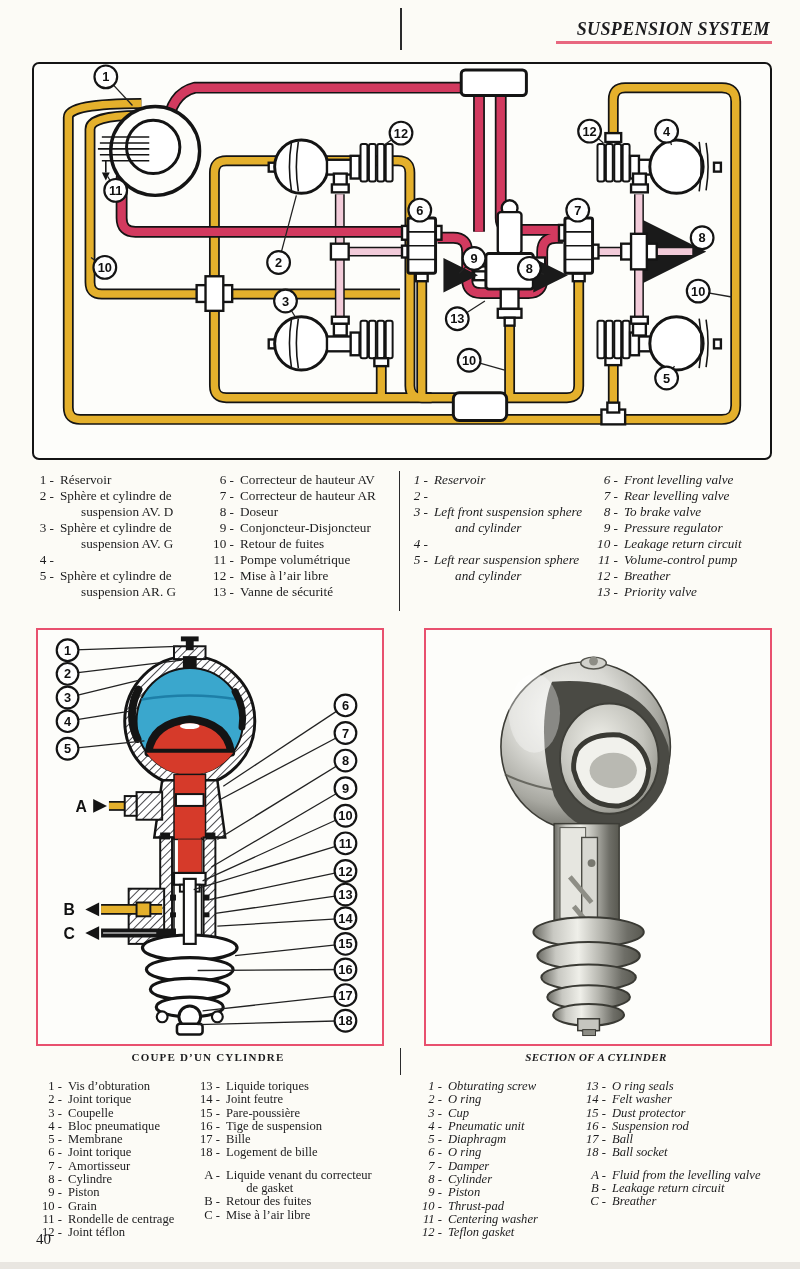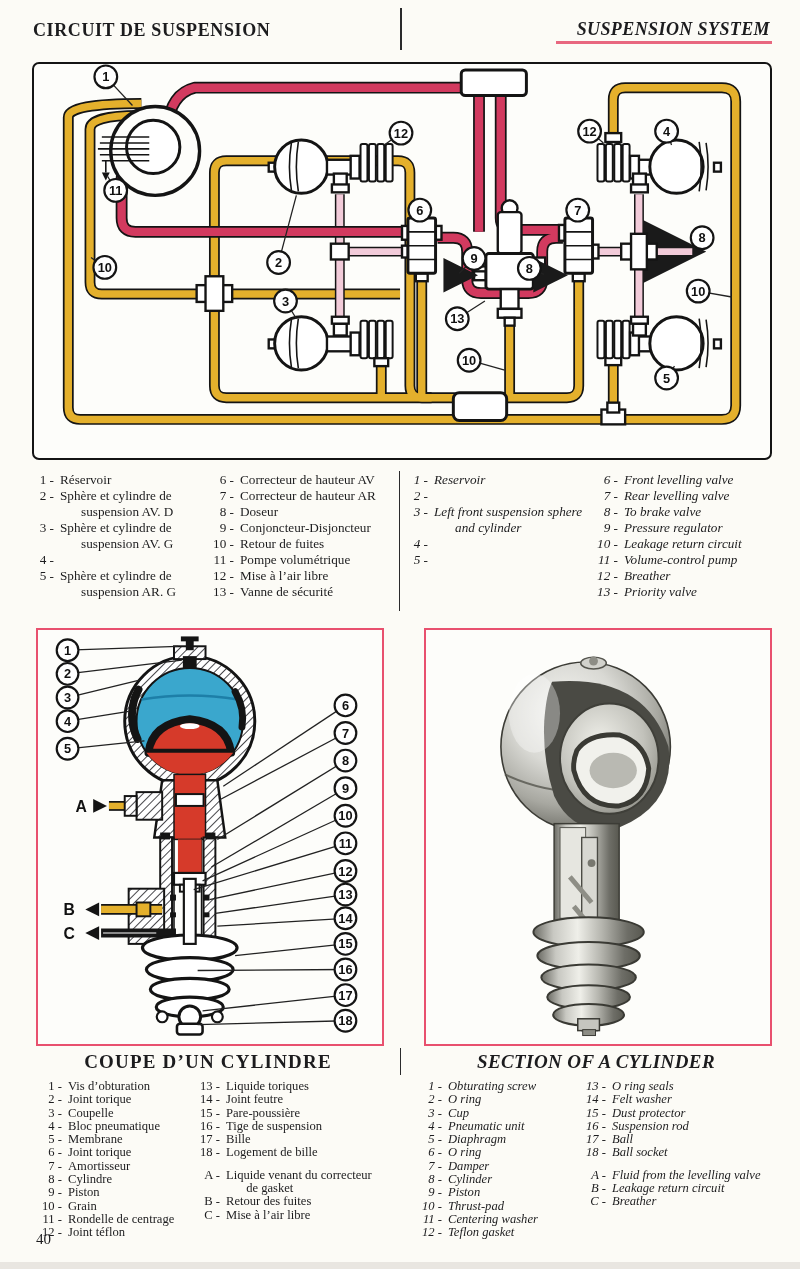--- a/index.html
+++ b/index.html
@@ -18,21 +18,21 @@
   svg{display:block;}
   
   .lcol{position:absolute;font-size:13.2px;line-height:16px;}
   .lcol.it{font-style:italic;}
   .lcol.small{font-size:12.6px;line-height:13.3px;}
   .lrow{display:flex;align-items:flex-start;}
   .lnum{flex:0 0 auto;text-align:right;white-space:nowrap;}
   .ltxt{padding-left:1.6em;text-indent:-1.6em;margin-left:6px;}
   .gap{height:9px;}
   .legend-divider{position:absolute;left:399px;top:471px;width:1.4px;height:140px;background:#2a2a2c;}
-  .caption{position:absolute;top:1051px;width:344px;text-align:center;font-size:19px;}
+  .caption{position:absolute;top:1051px;width:344px;text-align:center;font-size:11px;}
   .caption.fr{left:36px;font-weight:600;letter-spacing:1.2px;}
   .caption.en{left:424px;font-weight:bold;font-style:italic;letter-spacing:.4px;}
   .cap-divider{position:absolute;left:400px;top:1048px;width:1.4px;height:27px;background:#2a2a2c;}
   .pagenum{position:absolute;left:36px;top:1231px;font-size:15px;}
   .scan-smudge{position:absolute;left:0;top:1262px;width:800px;height:7px;background:#d9d6cf;opacity:.55;}
   
   .cas{stroke:#141414;fill:none;stroke-linejoin:round;}
   .yel{stroke:#e4b02c;fill:none;stroke-linejoin:round;}
   .cri{stroke:#d23a5f;fill:none;stroke-linejoin:round;}
   .pnk{stroke:#f2cbd9;fill:none;stroke-linejoin:round;}
@@ -45,21 +45,20 @@
   .callout-circle{fill:#fff;stroke:#141414;stroke-width:2.2px;}
   .callout-text{font-family:"Liberation Sans",sans-serif;font-size:13px;font-weight:bold;fill:#111;}
   .leader{stroke:#222;stroke-width:1.3px;fill:none;}
   .port-letter{font-family:"Liberation Sans",sans-serif;font-size:16px;font-weight:bold;fill:#111;}
 </style>
 </head>
 <body>
 
 <div class="page">
 
-  <div class="title-fr">CIRCUIT DE SUSPENSION</div>
   <div class="title-en">SUSPENSION SYSTEM</div>
   <div class="hdr-divider"></div>
   <div class="en-underline" style="background:#e8677f;"></div>
 
   <div class="circuit-box">
     <svg viewBox="0 0 736 394" width="736" height="389">
       <defs>
         <path id="py1" d="M104,40 Q30,40 30,54 L30,348 Q30,360 42,360 L692,360 Q706,360 706,346 L706,38 Q706,24 692,24 L594,24 Q582,24 582,36 L582,78"></path>
         <path id="py2" d="M102,52 Q52,52 52,66 L52,221 Q52,233 64,233 L164,233"></path>
         <path id="py3" d="M192,233 L366,233"></path>
@@ -373,20 +372,21 @@
       </div>
       <div class="lrow">
         <span class="lnum" style="width: 16px;">3 -</span>
         <span class="ltxt">Left front suspension sphere and cylinder</span>
       </div>
       <div class="lrow">
         <span class="lnum" style="width: 16px;">4 -</span>
       </div>
       <div class="lrow">
         <span class="lnum" style="width: 16px;">5 -</span>
+        <span class="ltxt">Left rear suspension sphere and cylinder</span>
       </div>
     </div>
   <div class="lcol it" style="left:594px;top:472px;width:178px;">
       <div class="lrow">
         <span class="lnum" style="width: 24px;">6 -</span>
         <span class="ltxt">Front levelling valve</span>
       </div>
       <div class="lrow">
         <span class="lnum" style="width: 24px;">7 -</span>
         <span class="ltxt">Rear levelling valve</span>

